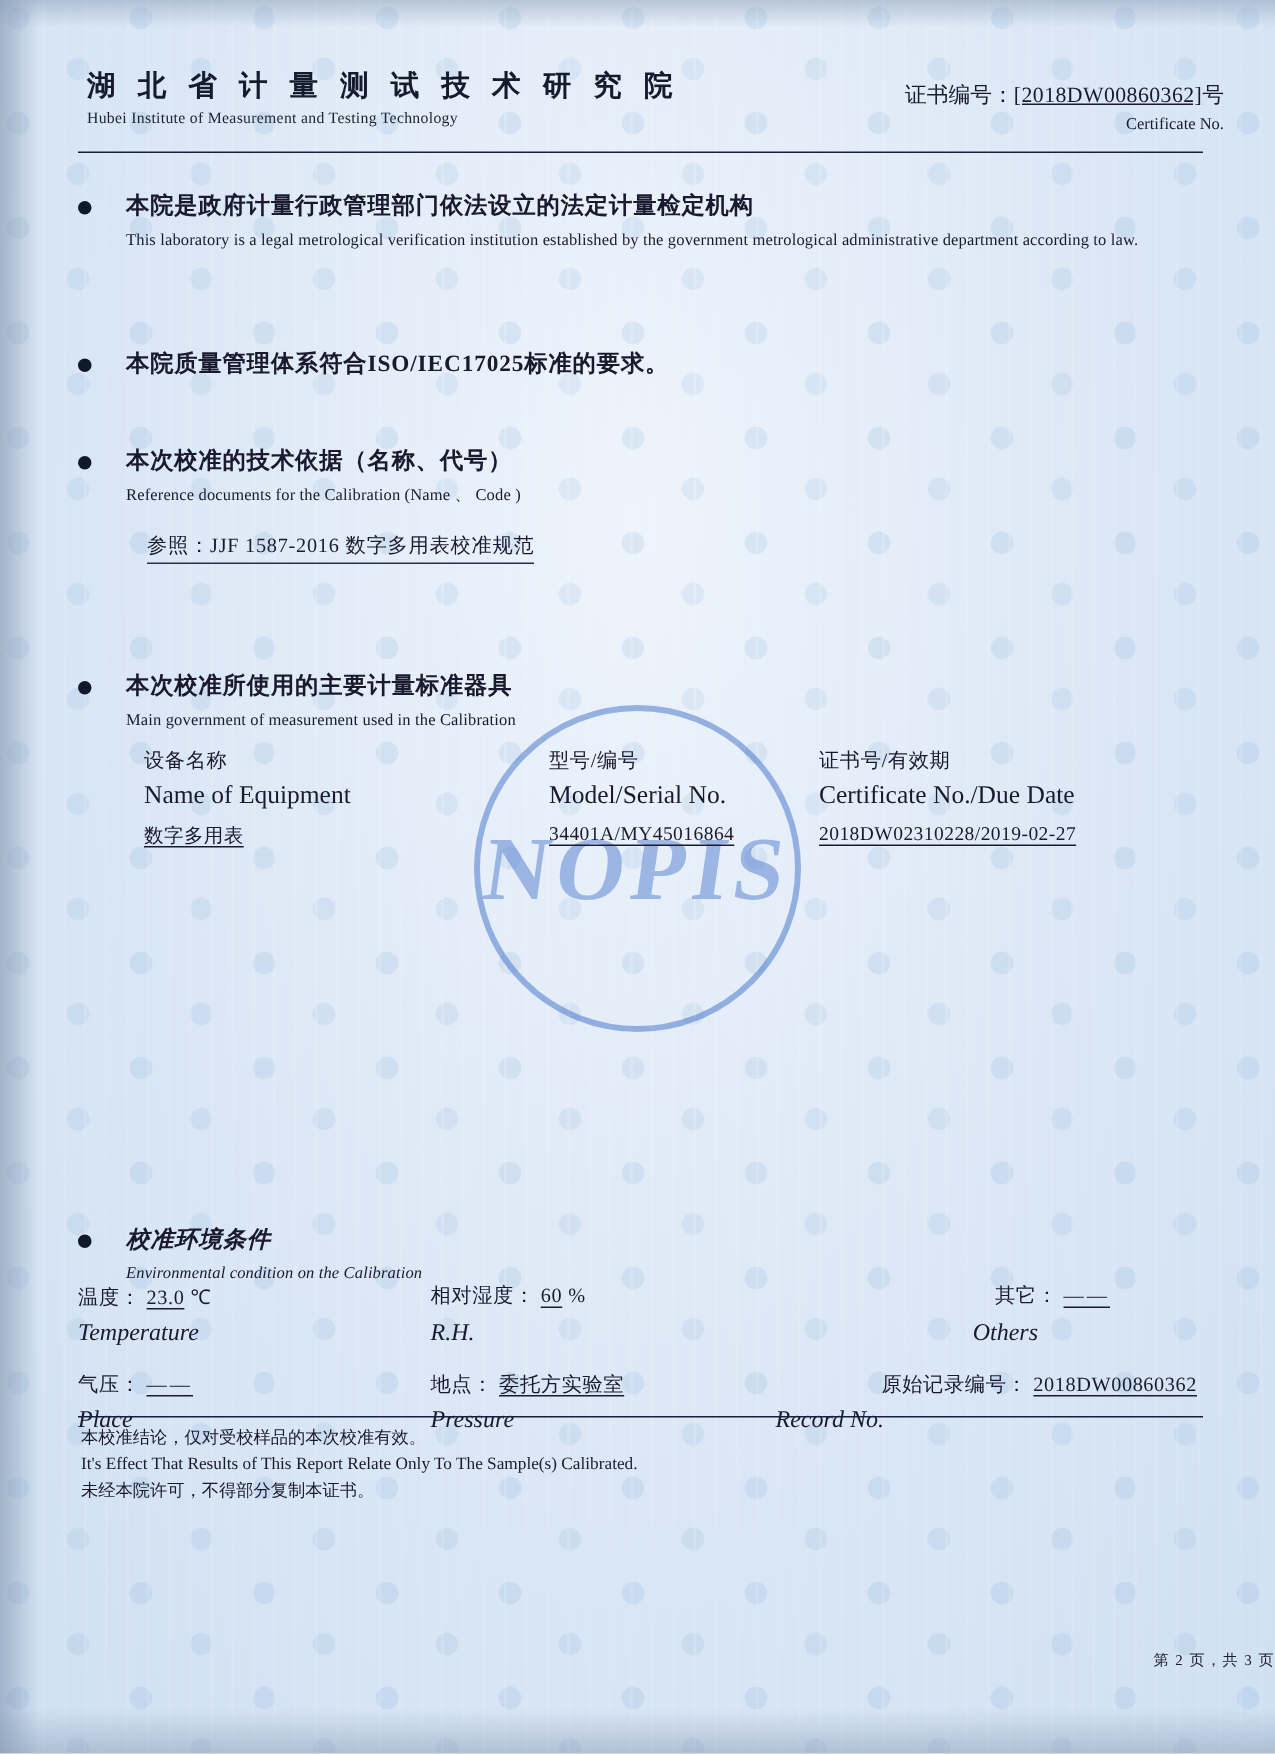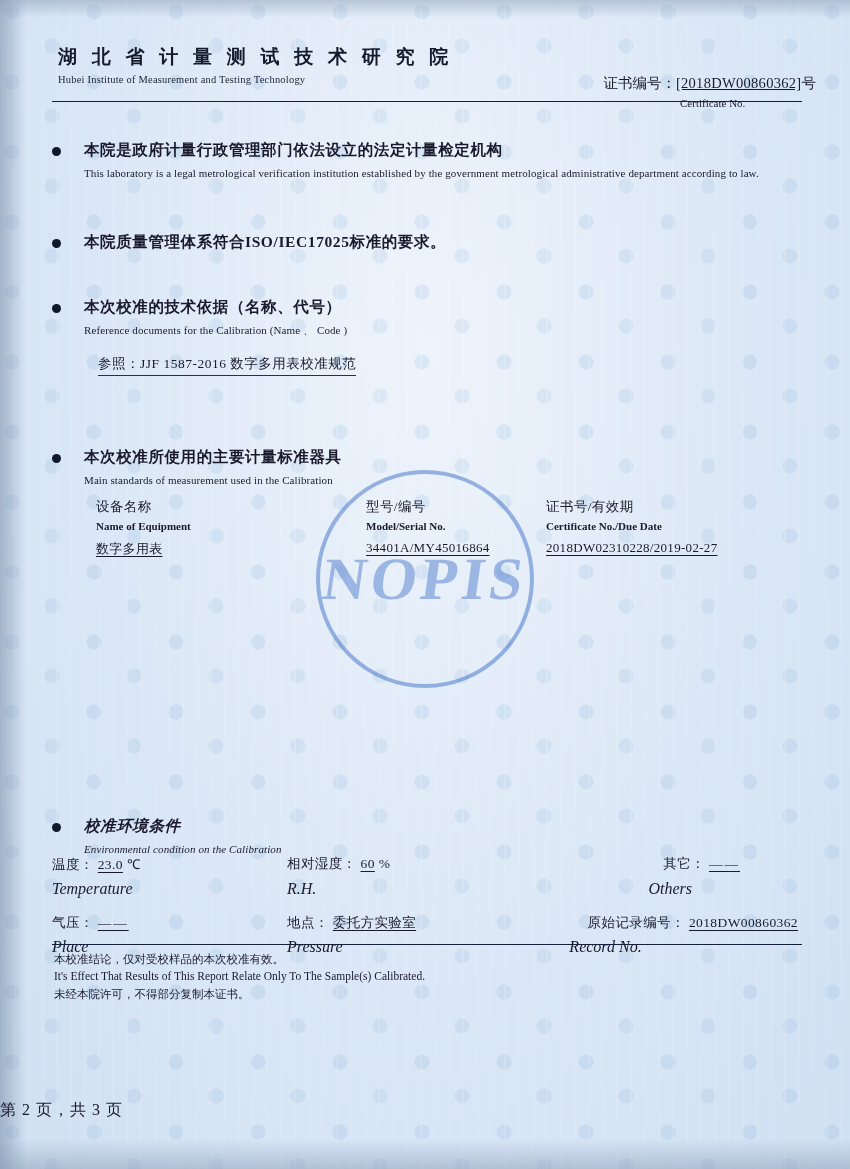--- a/index.html
+++ b/index.html
@@ -100,22 +100,21 @@
   .org-en {
     margin-top: 4px;
     font-size: 10.5px;
     letter-spacing: .2px;
     color: #1b2333;
   }
   .cert-block {
     position: absolute;
     right: 0;
     top: 10px;
-    text-align: center;
-    margin-top: 20px;
+    text-align: right;
   }
   .cert-line {
     font-size: 14.5px;
     white-space: nowrap;
   }
   .cert-no {
     text-decoration: underline;
     letter-spacing: .3px;
     font-family: "Liberation Serif", serif;
   }
@@ -176,21 +175,21 @@
     position: absolute;
     left: 96px;
     right: 70px;
     top: 498px;
     display: grid;
     grid-template-columns: 270px 180px 1fr;
     row-gap: 0;
   }
   .equip .cell { font-size: 13px; }
   .equip .h-cn { font-size: 13.5px; letter-spacing: .4px; padding-bottom: 4px;}
-  .equip .h-en { font-size: 11px; padding-bottom: 8px; font-weight: bold; }
+  .equip .h-en { font-size: 17px; padding-bottom: 8px; }
   .equip .val {
     font-size: 13px;
     text-decoration: underline;
     text-underline-offset: 3px;
     letter-spacing: .3px;
     white-space: nowrap;
   }
 
   
   .env-grid {
@@ -220,22 +219,22 @@
     top: 951px;
     font-size: 11.5px;
     line-height: 1.5;
   }
   .notes .en { font-size: 11.5px; }
 
   .footer {
     position: absolute;
     left: 0; right: 0;
     top: 1100px;
-    text-align: left;
-    font-size: 16px;
+    text-align: right;
+    font-size: 10px;
     letter-spacing: 1px;
   }
 </style>
 </head>
 <body>
 
 <div class="paper">
   <div class="watermark-grid"></div>
   <div class="seal-circle"></div>
   <div class="seal-text">NOPIS</div>
@@ -251,42 +250,42 @@
     <div class="org-en">Hubei Institute of Measurement and Testing Technology</div>
     <div class="cert-block">
       <div class="cert-line">
         <span>证书编号：</span><span class="cert-no">[2018DW00860362]</span><span>号</span>
       </div>
       <div class="cert-en">Certificate No.</div>
     </div>
   </div>
   <div class="rule"></div>
 
-  <div class="bullet-row" style="top:140px;">
+  <div class="bullet-row" style="top:127px;">
     <span class="dot"></span>
     <div class="b-cn">本院是政府计量行政管理部门依法设立的法定计量检定机构</div>
     <div class="b-en wide">This laboratory is a legal metrological verification institution established by the government metrological administrative department according to law.</div>
   </div>
 
   <div class="bullet-row" style="top:232px;">
     <span class="dot"></span>
     <div class="b-cn">本院质量管理体系符合ISO/IEC17025标准的要求。</div>
   </div>
 
   <div class="bullet-row" style="top:297px;">
     <span class="dot"></span>
     <div class="b-cn">本次校准的技术依据（名称、代号）</div>
     <div class="b-en">Reference documents for the Calibration (Name 、 Code )</div>
     <div class="ref-line">参照：JJF 1587-2016 数字多用表校准规范</div>
   </div>
 
   <div class="bullet-row" style="top:447px;">
     <span class="dot"></span>
     <div class="b-cn">本次校准所使用的主要计量标准器具</div>
-    <div class="b-en">Main standards of measurement used in the Calibration</div>
+    <div class="b-en">Main government of measurement used in the Calibration</div>
   </div>
 
   <div class="equip">
     <div class="cell h-cn">设备名称</div>
     <div class="cell h-cn">型号/编号</div>
     <div class="cell h-cn">证书号/有效期</div>
 
     <div class="cell h-en">Name of Equipment</div>
     <div class="cell h-en">Model/Serial No.</div>
     <div class="cell h-en">Certificate No./Due Date</div>
@@ -322,21 +321,21 @@
     </div>
     <div>
       <div class="env-cn"><span>地点：</span><span class="u">委托方实验室</span></div>
     </div>
     <div style="text-align:right;">
       <div class="env-cn"><span>原始记录编号：</span><span class="u">2018DW00860362</span></div>
     </div>
 
     <div class="env-en">Place</div>
     <div class="env-en">Pressure</div>
-    <div class="env-en" style="text-align:center; padding-right:108px;">Record No.</div>
+    <div class="env-en" style="text-align:left; padding-right:108px;">Record No.</div>
   </div>
 
   <div class="rule2"></div>
   <div class="notes">
     <div>本校准结论，仅对受校样品的本次校准有效。</div>
     <div class="en">It's Effect That Results  of This Report Relate Only To The Sample(s) Calibrated.</div>
     <div>未经本院许可，不得部分复制本证书。</div>
   </div>
 
   <div class="footer">第 2 页，共 3 页</div>

